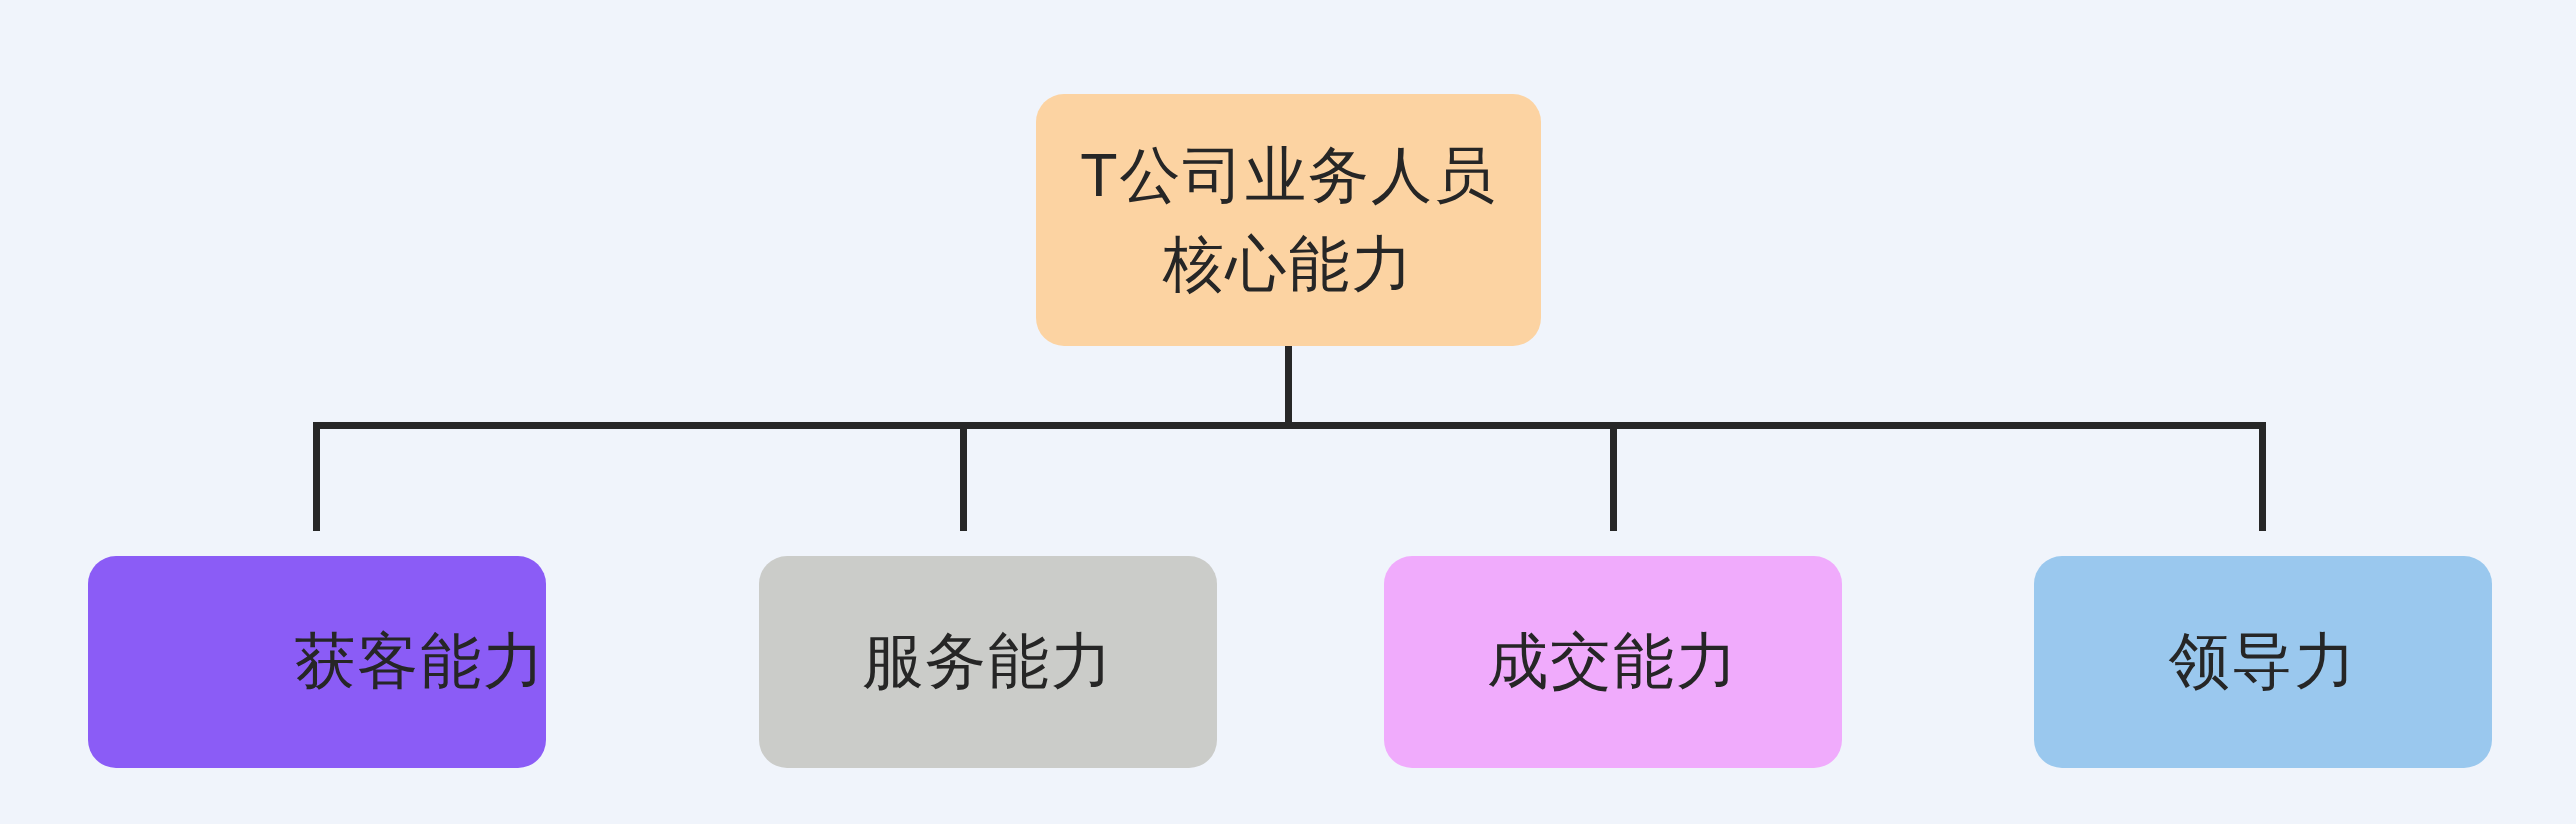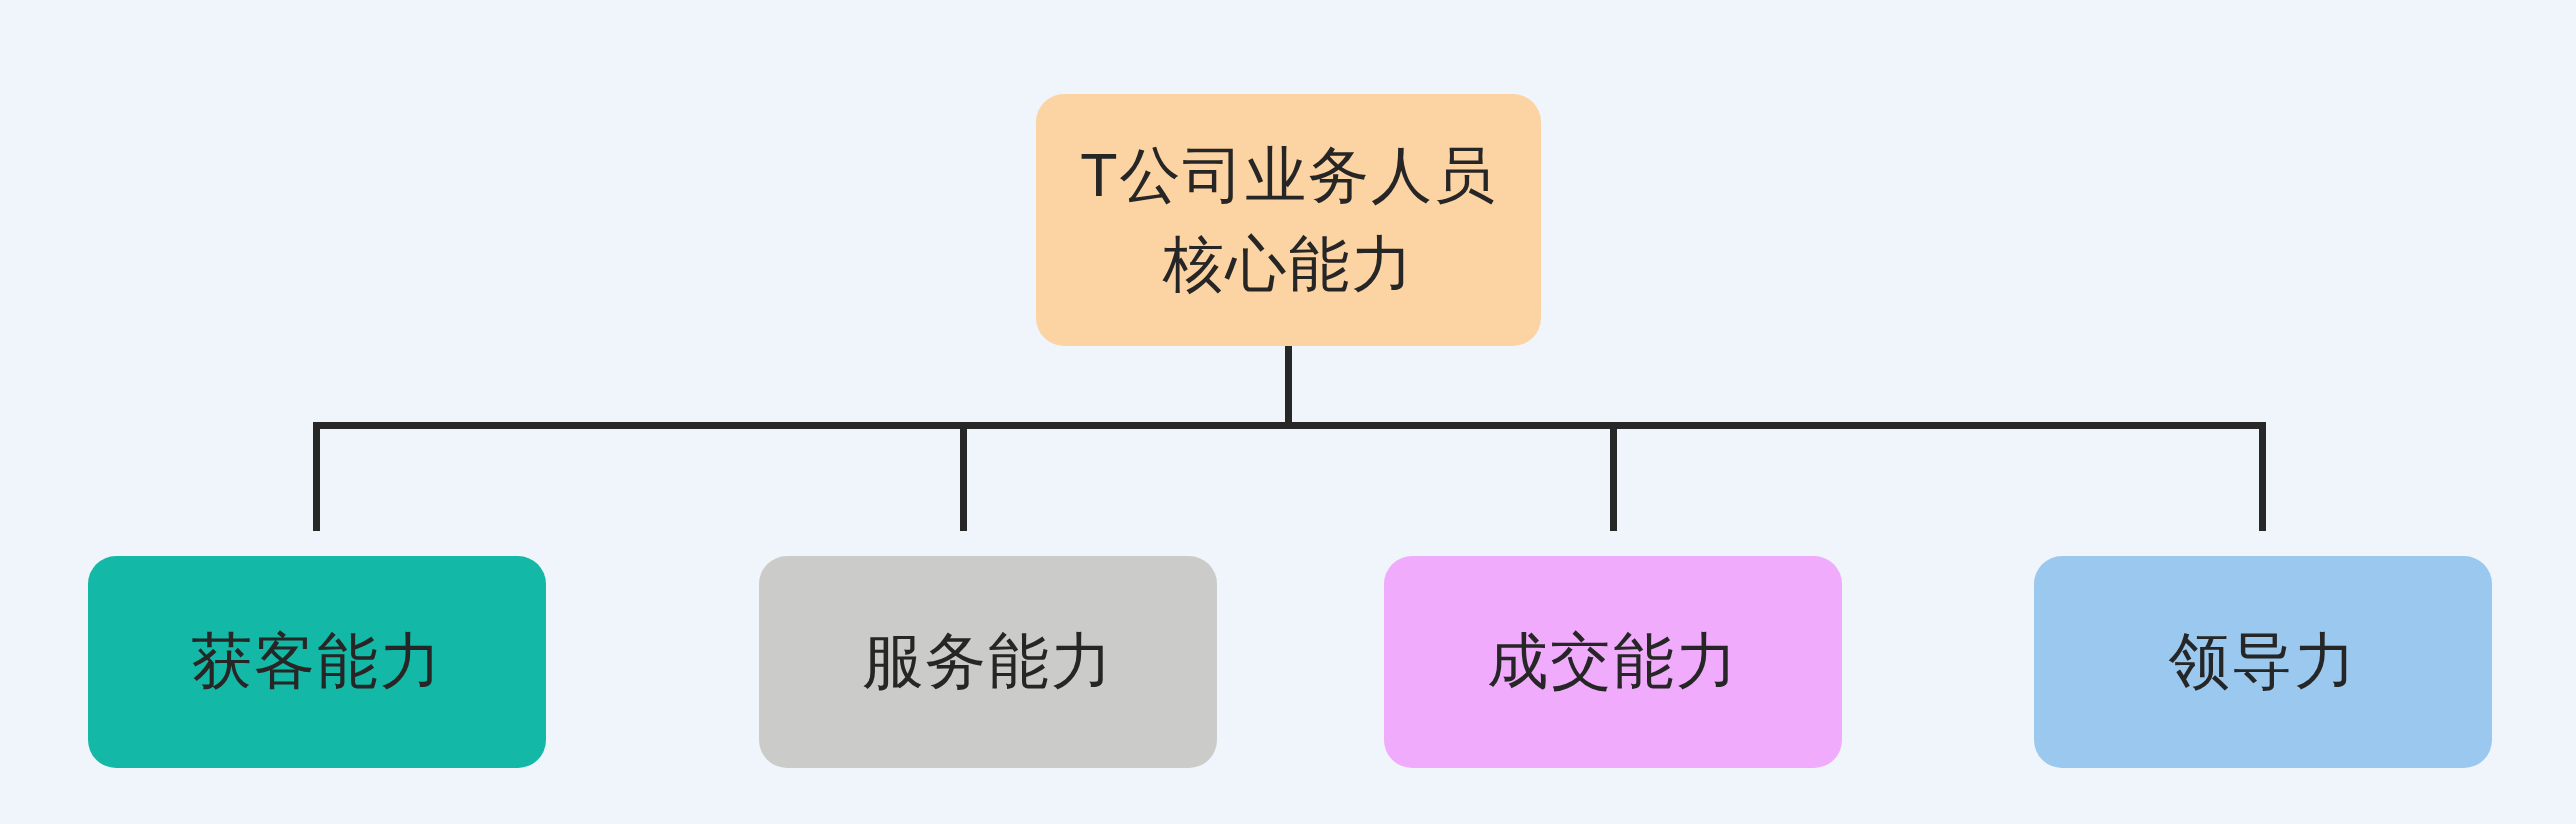--- a/index.html
+++ b/index.html
@@ -72,21 +72,21 @@
   <div class="connector conn-drop-1" style="background: rgb(39, 39, 39);"></div>
   <div class="connector conn-drop-2" style="background: rgb(39, 39, 39);"></div>
   <div class="connector conn-drop-3" style="background: rgb(39, 39, 39);"></div>
   <div class="connector conn-drop-4" style="background: rgb(39, 39, 39);"></div>
 
   <div class="node node-root" style="background: rgb(252, 211, 162); color: rgb(38, 38, 38);">
     <span class="node-label">T公司业务人员</span>
     <span class="node-label">核心能力</span>
   </div>
 
-  <div class="node node-child node-child-1" style="background: #14b8a6; color: rgb(38, 38, 38);">
+  <div class="node node-child node-child-1" style="background: #8b5cf6; color: rgb(38, 38, 38); justify-content: flex-end;">
     <span class="node-label">获客能力</span>
   </div>
 
   <div class="node node-child node-child-2" style="background: rgb(203, 204, 201); color: rgb(38, 38, 38);">
     <span class="node-label">服务能力</span>
   </div>
 
   <div class="node node-child node-child-3" style="background: #f0abfc; color: rgb(38, 38, 38);">
     <span class="node-label">成交能力</span>
   </div>

